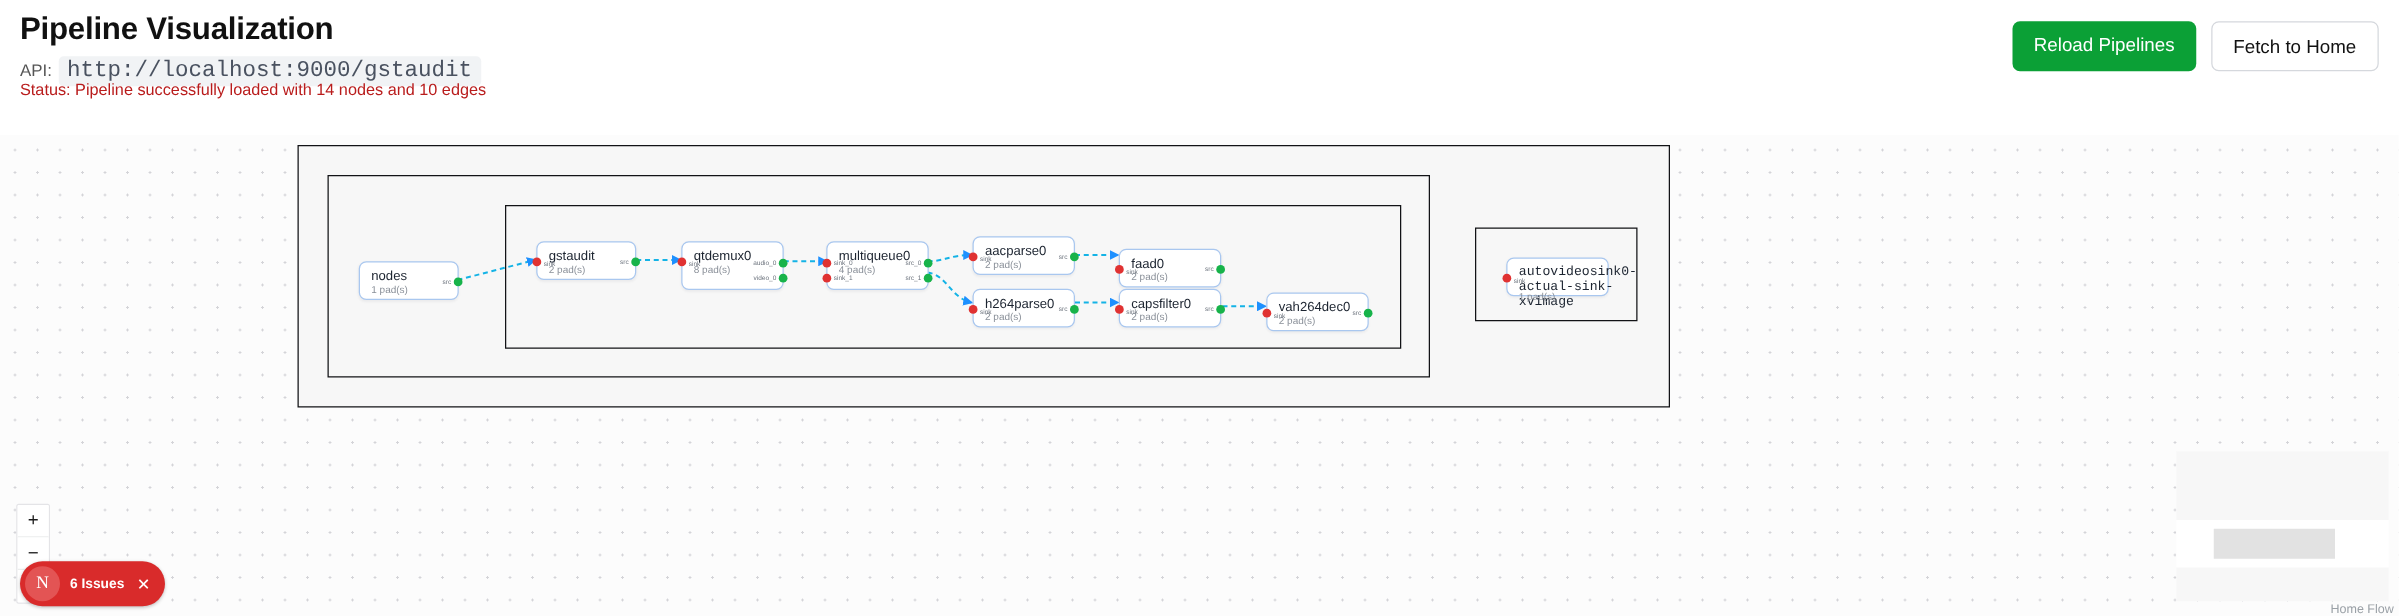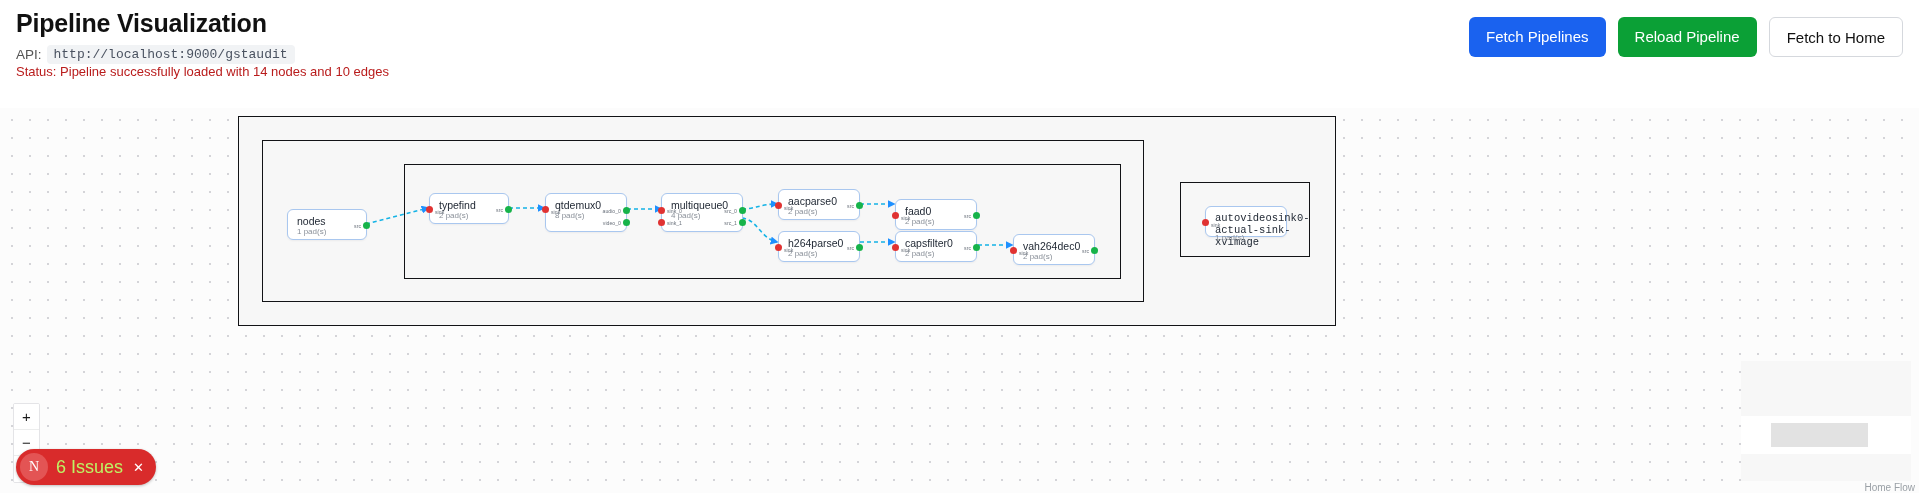--- a/index.html
+++ b/index.html
@@ -12,21 +12,21 @@
     font-family: "Liberation Sans", sans-serif;
   }
   #app { position: relative; width: 1887px; height: 493px; }
 
   
   .header { position: absolute; left: 0; top: 0; width: 1919px; height: 108px; background:#fff; z-index: 40; }
   .header-left { position: absolute; left: 16px; top: 10px; }
   .page-title { font-size: 25px; font-weight: bold; color:#111; letter-spacing:-0.2px; line-height:1.1; margin:0; }
   .api-row { margin-top: 7px; font-size: 13.5px; color:#555; display:flex; align-items:center; gap:5px; }
   .api-url {
-    font-family:"Liberation Mono", monospace; font-size:13px; color:#4a5260;
+    font-family:"Liberation Mono", monospace; font-size:18px; color:#4a5260;
     background:#f1f3f5; border-radius:4px; padding:2px 7px;
   }
   .status-row { position:absolute; left:16px; top:64px; font-size:13px; color:#b91c1c; }
 
   .header-buttons { position:absolute; right:16px; top:17px; display:flex; gap:12px; align-items:center; }
   .btn { border:none; border-radius:6px; font-size:15px; font-family:"Liberation Sans", sans-serif;
          padding:0 17px; height:40px; cursor:pointer; line-height:40px; }
   .btn-primary { background:#1a62ef; color:#fff; }
   .btn-success { background:#0ba036; color:#fff; }
   .btn-plain   { background:#fff; color:#111; border:1px solid #d5d8dd; }
@@ -79,21 +79,21 @@
   .issues-badge {
     position:absolute; left:16px; bottom:8px; height:36px; min-width:104px;
     background:#d92b2b; border-radius:18px; display:flex; align-items:center; gap:8px;
     padding:0 12px 0 4px; color:#fff; z-index:50; box-shadow:0 1px 3px rgba(0,0,0,.25);
   }
   .issues-avatar {
     width:28px; height:28px; border-radius:50%; background:#e35454;
     display:flex; align-items:center; justify-content:center;
     font-size:14px; color:#fff; font-family:"Liberation Serif", serif;
   }
-  .issues-label { font-size:18px; font-weight:normal; color:#bef264; }
+  .issues-label { font-size:11px; font-weight:bold; color:#ffffff; }
   .issues-close { font-size:13px; color:#fff; cursor:pointer; margin-left:2px; }
 
   
   .minimap {
     position:absolute; right:8px; bottom:12px; width:170px; height:120px;
     background:#f7f7f7; z-index:25;
   }
   .mm-viewport { position:absolute; left:0; top:55px; width:170px; height:38px; background:#ffffff; }
   .mm-nodes { position:absolute; left:30px; top:62px; width:97px; height:24px; background:#e2e2e2; }
 
@@ -110,22 +110,21 @@
     <div class="header-left">
       <h1 class="page-title">Pipeline Visualization</h1>
       <div class="api-row">
         <span>API:</span>
         <span class="api-url">http://localhost:9000/gstaudit</span>
       </div>
     </div>
     <div class="status-row">Status: Pipeline successfully loaded with 14 nodes and 10 edges</div>
 
     <div class="header-buttons">
-      <button class="btn btn-primary">Fetch Pipelines</button>
-      <button class="btn btn-success">Reload Pipeline</button>
+      <button class="btn btn-success">Reload Pipelines</button>
       <button class="btn btn-plain">Fetch to Home</button>
     </div>
   </div>
 
   <div class="flow-canvas">
 
     <div class="group" style="left:238px; top:8px;  width:1098px; height:210px;"></div>
     <div class="group" style="left:262px; top:32px; width:882px;  height:162px;"></div>
     <div class="group" style="left:404px; top:56px; width:717px;  height:115px;"></div>
     <div class="group" style="left:1180px; top:74px; width:130px; height:75px;"></div>
@@ -149,21 +148,21 @@
     </svg>
 
     <div class="node" style="left:287px; top:101px; width:80px; height:31px;">
       <span class="node-title">nodes</span>
       <span class="node-pads" style="top:17px;">1 pad(s)</span>
       <span class="handle src" style="top:12px;"></span>
       <span class="hlabel r" style="top:13px;">src</span>
     </div>
 
     <div class="node" style="left:429px; top:85px; width:80px; height:31px;">
-      <span class="node-title">typefind</span>
+      <span class="node-title">gstaudit</span>
       <span class="node-pads" style="top:17px;">2 pad(s)</span>
       <span class="handle sink" style="top:12px;"></span>
       <span class="hlabel l" style="top:15px;">sink</span>
       <span class="handle src" style="top:12px;"></span>
       <span class="hlabel r" style="top:13px;">src</span>
     </div>
 
     <div class="node" style="left:545px; top:85px; width:82px; height:39px;">
       <span class="node-title">qtdemux0</span>
       <span class="node-pads" style="top:17px;">8 pad(s)</span>

